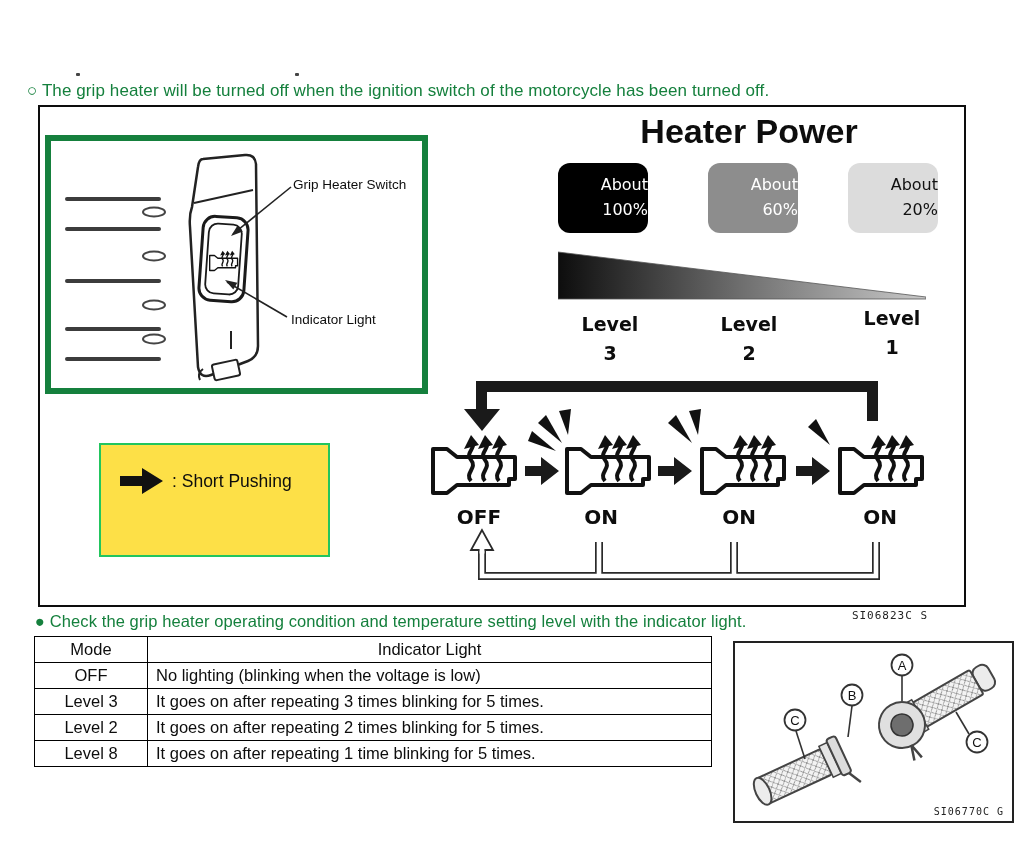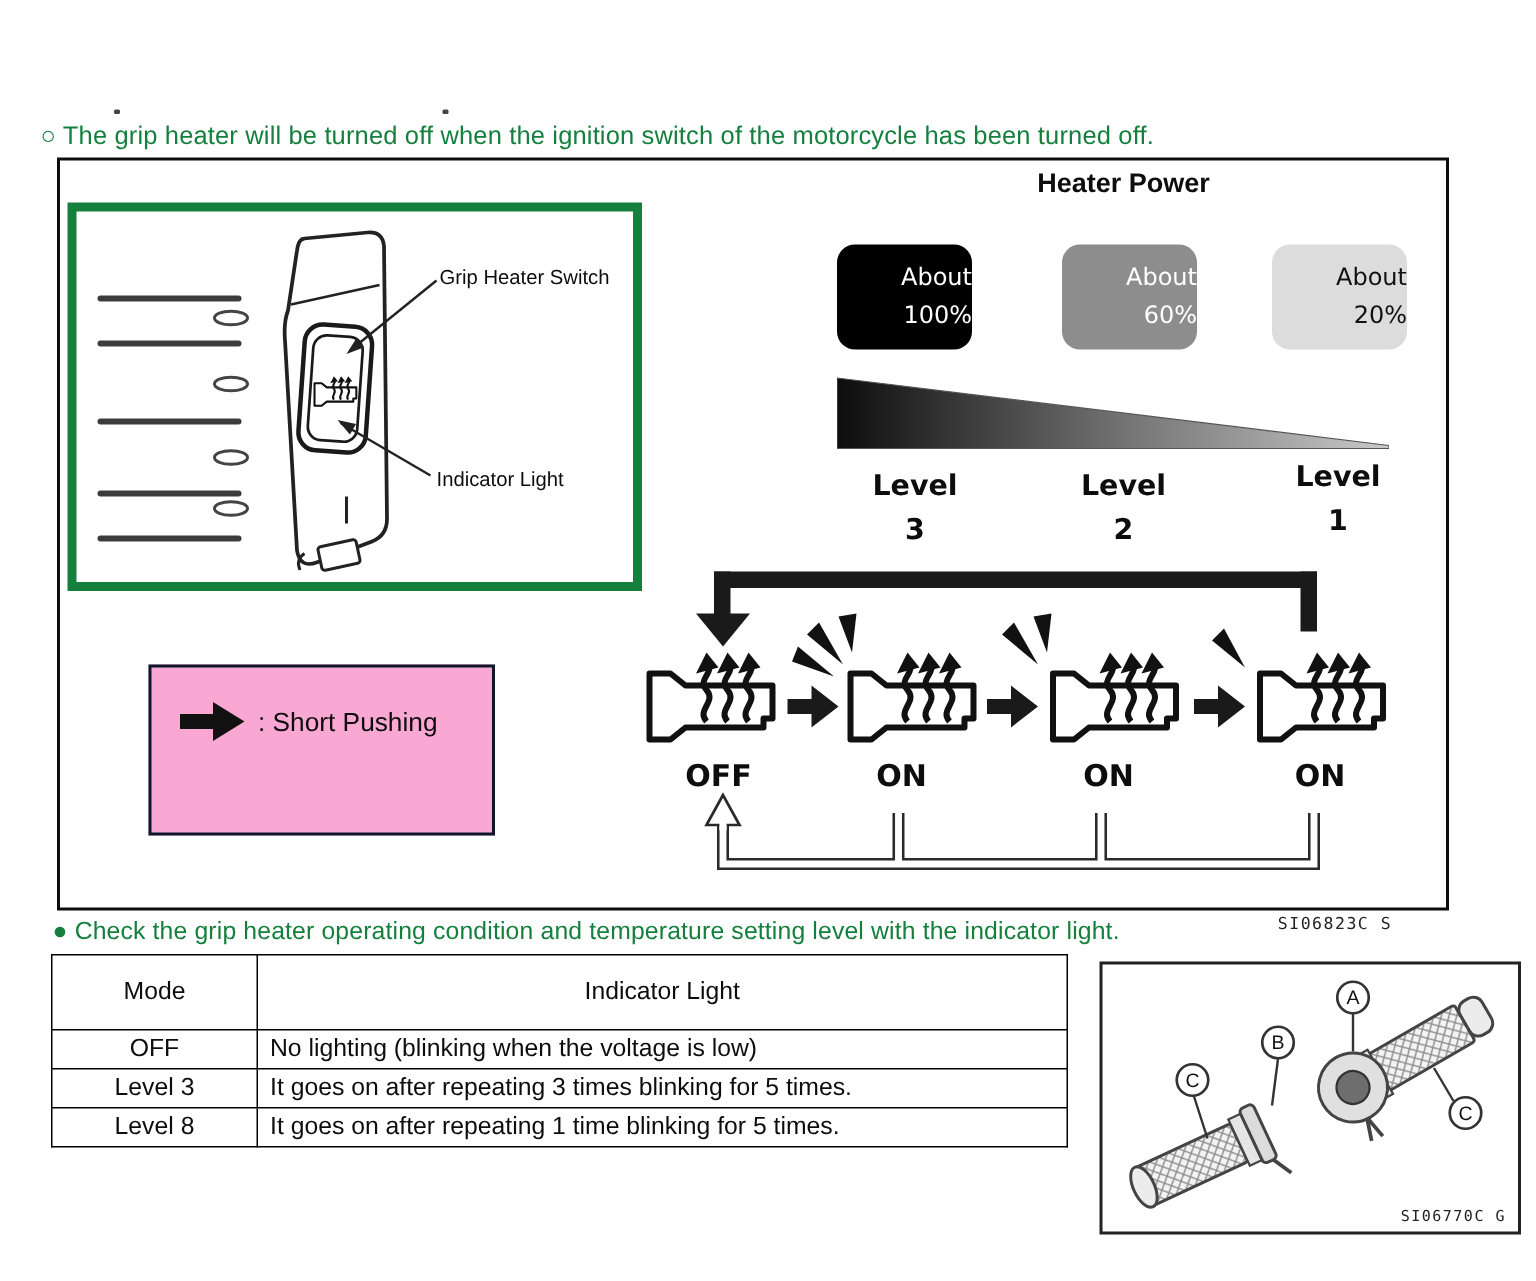--- a/index.html
+++ b/index.html
@@ -7,26 +7,26 @@
     width:1024px;height:854px;position:relative;background:#ffffff;
     font-family:"Liberation Sans",sans-serif;color:#111;overflow:hidden;
   }
   .abs{position:absolute;}
   .dot{position:absolute;width:4px;height:3px;background:#444;border-radius:1px;}
   .bullet-line{position:absolute;font-size:17px;letter-spacing:0.1px;color:#15803d;white-space:nowrap;}
 
   
   .main-box{position:absolute;left:38px;top:105px;width:924px;height:498px;border:2.5px solid #0d0d0d;background:#fff;}
   .fig1-box{position:absolute;left:45px;top:135px;width:371px;height:247px;border:6px solid #15803d;background:#fff;}
-  .legend-box{position:absolute;left:99px;top:443px;width:227px;height:110px;border:2px solid #0f172a;background:#f9a8d4;}
+  .legend-box{position:absolute;left:99px;top:443px;width:227px;height:110px;border:2px solid #22c55e;background:#fde047;}
   .legend-row{position:absolute;left:18px;display:flex;align-items:center;gap:7px;font-size:17.5px;color:#0d0d0d;}
   .legend-row .txt{white-space:nowrap;}
 
   .hp-title{position:absolute;left:560px;top:112px;width:378px;text-align:center;
-    font-size:18px;font-weight:700;font-family:"Liberation Sans",sans-serif;color:#0d0d0d;}
+    font-size:34px;font-weight:700;font-family:"Liberation Sans",sans-serif;color:#0d0d0d;}
 
   .pwr{position:absolute;top:163px;width:90px;height:70px;border-radius:12px;
     font-family:"DejaVu Sans",sans-serif;font-size:16px;text-align:center;
     display:flex;flex-direction:column;justify-content:center;line-height:1.55;align-items:flex-end;}
   .pwr-1{left:558px;background:#000000;color:#ffffff;}
   .pwr-2{left:708px;background:#8d8d8d;color:#ffffff;}
   .pwr-3{left:848px;background:#dcdcdc;color:#111111;}
 
   .lvl{position:absolute;width:84px;text-align:center;font-family:"DejaVu Sans",sans-serif;
     font-weight:700;font-size:19px;color:#0d0d0d;line-height:1.0;}
@@ -35,21 +35,21 @@
     font-weight:700;font-size:20px;color:#0d0d0d;}
 
   .code-text{position:absolute;font-family:"DejaVu Sans Mono",monospace;font-size:11px;color:#222;
     letter-spacing:1px;white-space:nowrap;}
 
   
   table.ind{position:absolute;left:34px;top:636px;border-collapse:collapse;width:678px;
     font-size:16.5px;color:#0d0d0d;table-layout:fixed;}
   table.ind td{border:1.7px solid #000;height:25px;padding:0 8px;white-space:nowrap;overflow:hidden;}
   table.ind td.c1{width:112px;text-align:center;padding:0;}
-  table.ind tr.hdr td{text-align:center;padding:12px;}
+  table.ind tr.hdr td{text-align:center;padding:0;}
 
   .fig2-box{position:absolute;left:733px;top:641px;width:277px;height:178px;border:2px solid #222;background:#fff;}
 
   svg text{font-family:"Liberation Sans",sans-serif;}
 </style>
 </head>
 <body>
 
 <svg width="0" height="0" style="position:absolute" aria-hidden="true">
   <defs>
@@ -227,20 +227,24 @@
     </tr>
     <tr>
       <td class="c1">OFF</td>
       <td>No lighting (blinking when the voltage is low)</td>
     </tr>
     <tr>
       <td class="c1">Level 3</td>
       <td>It goes on after repeating 3 times blinking for 5 times.</td>
     </tr>
     <tr>
+      <td class="c1">Level 2</td>
+      <td>It goes on after repeating 2 times blinking for 5 times.</td>
+    </tr>
+    <tr>
       <td class="c1">Level 8</td>
       <td>It goes on after repeating 1 time blinking for 5 times.</td>
     </tr>
   </tbody>
 </table>
 
 <div class="fig2-box">
   <svg width="273" height="174" viewBox="0 0 273 174">
 
     <g transform="translate(167,82) rotate(-30)">

